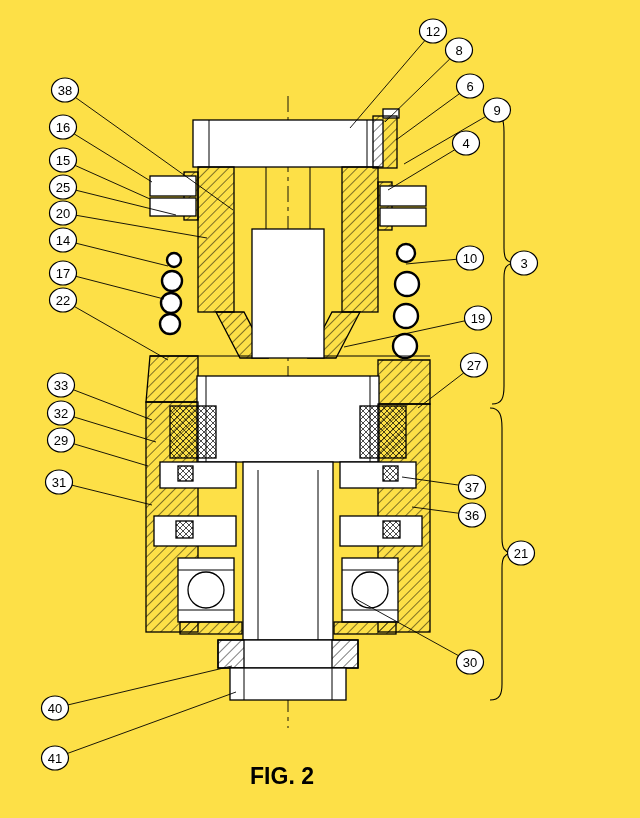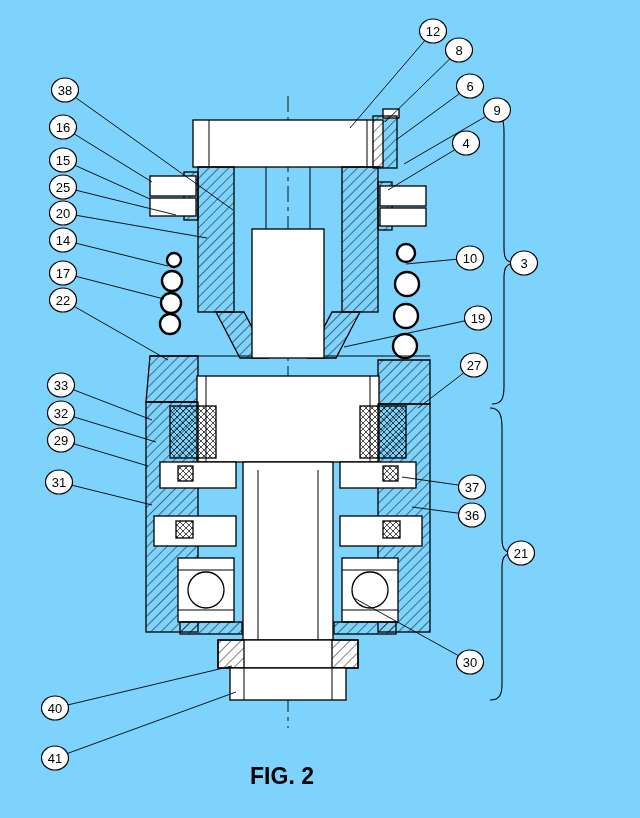--- a/index.html
+++ b/index.html
@@ -4,21 +4,21 @@
 <style>
   html, body {
     margin: 0;
     padding: 0;
     background: #ffffff;
     width: 640px;
     height: 818px;
     overflow: hidden;
     font-family: "Liberation Sans", sans-serif;
   }
-  .stage { position: relative; width: 640px; height: 818px; background: #7dd3fc; }
+  .stage { position: relative; width: 640px; height: 818px; background: #fde047; }
   svg { display: block; }
   .part   { stroke: #000; stroke-width: 1.3; }
   .thin   { stroke: #000; stroke-width: 1;   fill: none; }
   .coil   { stroke: #000; stroke-width: 2.4; }
   .cl     { stroke: #000; stroke-width: 0.9; stroke-dasharray: 16 5 4 5; }
   .leader { stroke: #000; stroke-width: 0.9; }
   .callout-bubble { fill: #fff; stroke: #000; stroke-width: 1.2; }
   .callout-text {
     font-family: "Liberation Sans", sans-serif;
     font-size: 13px;

